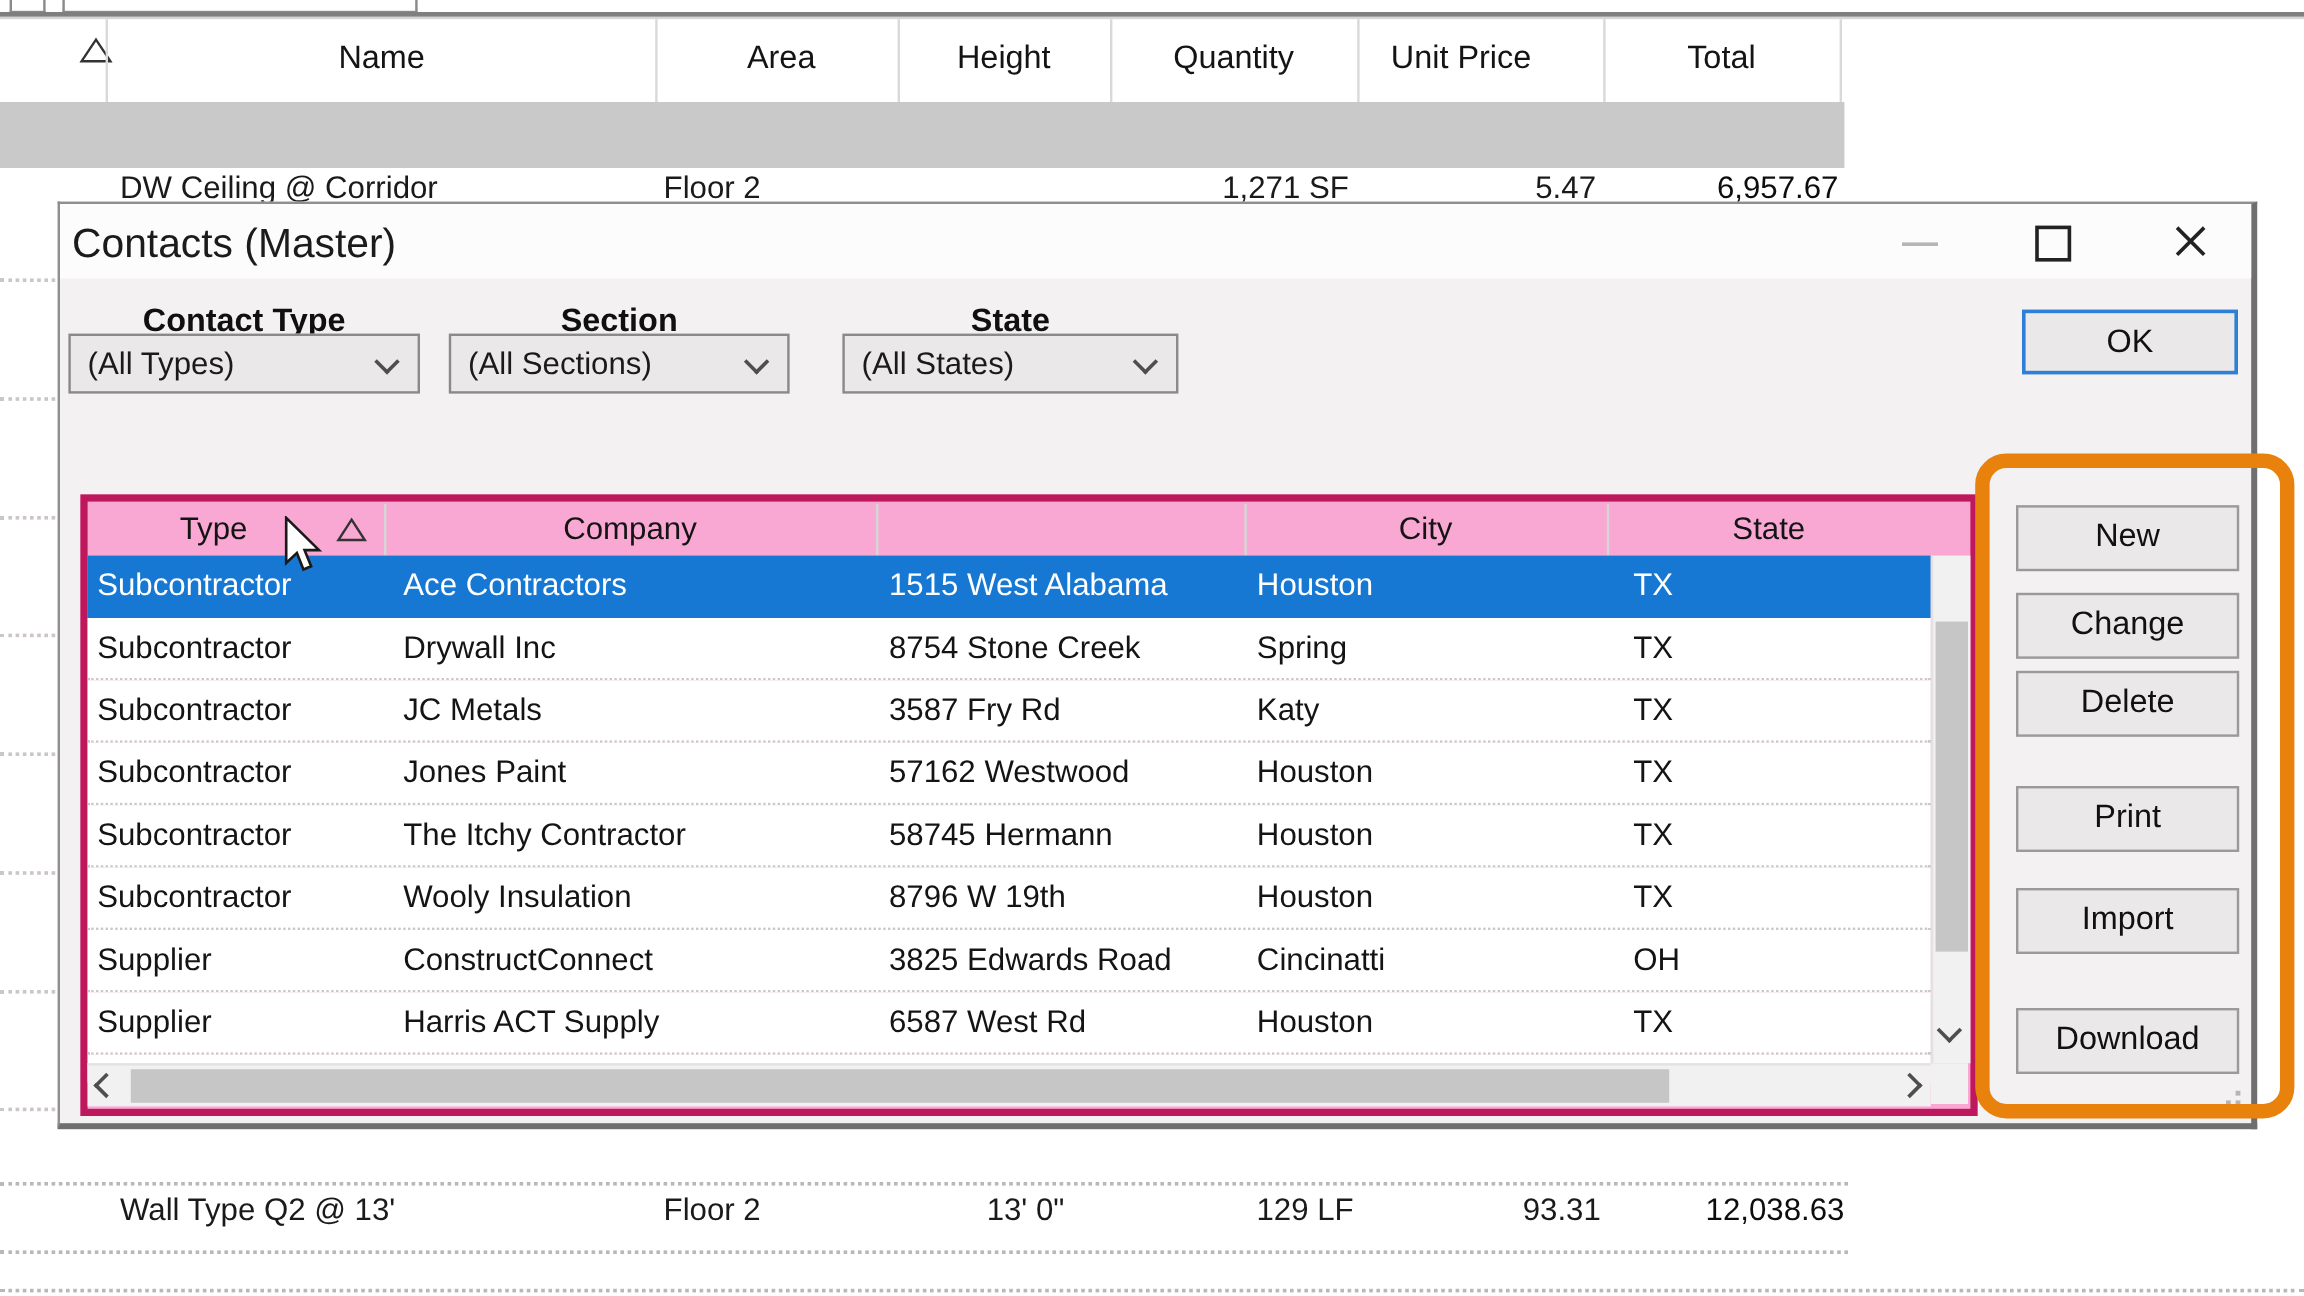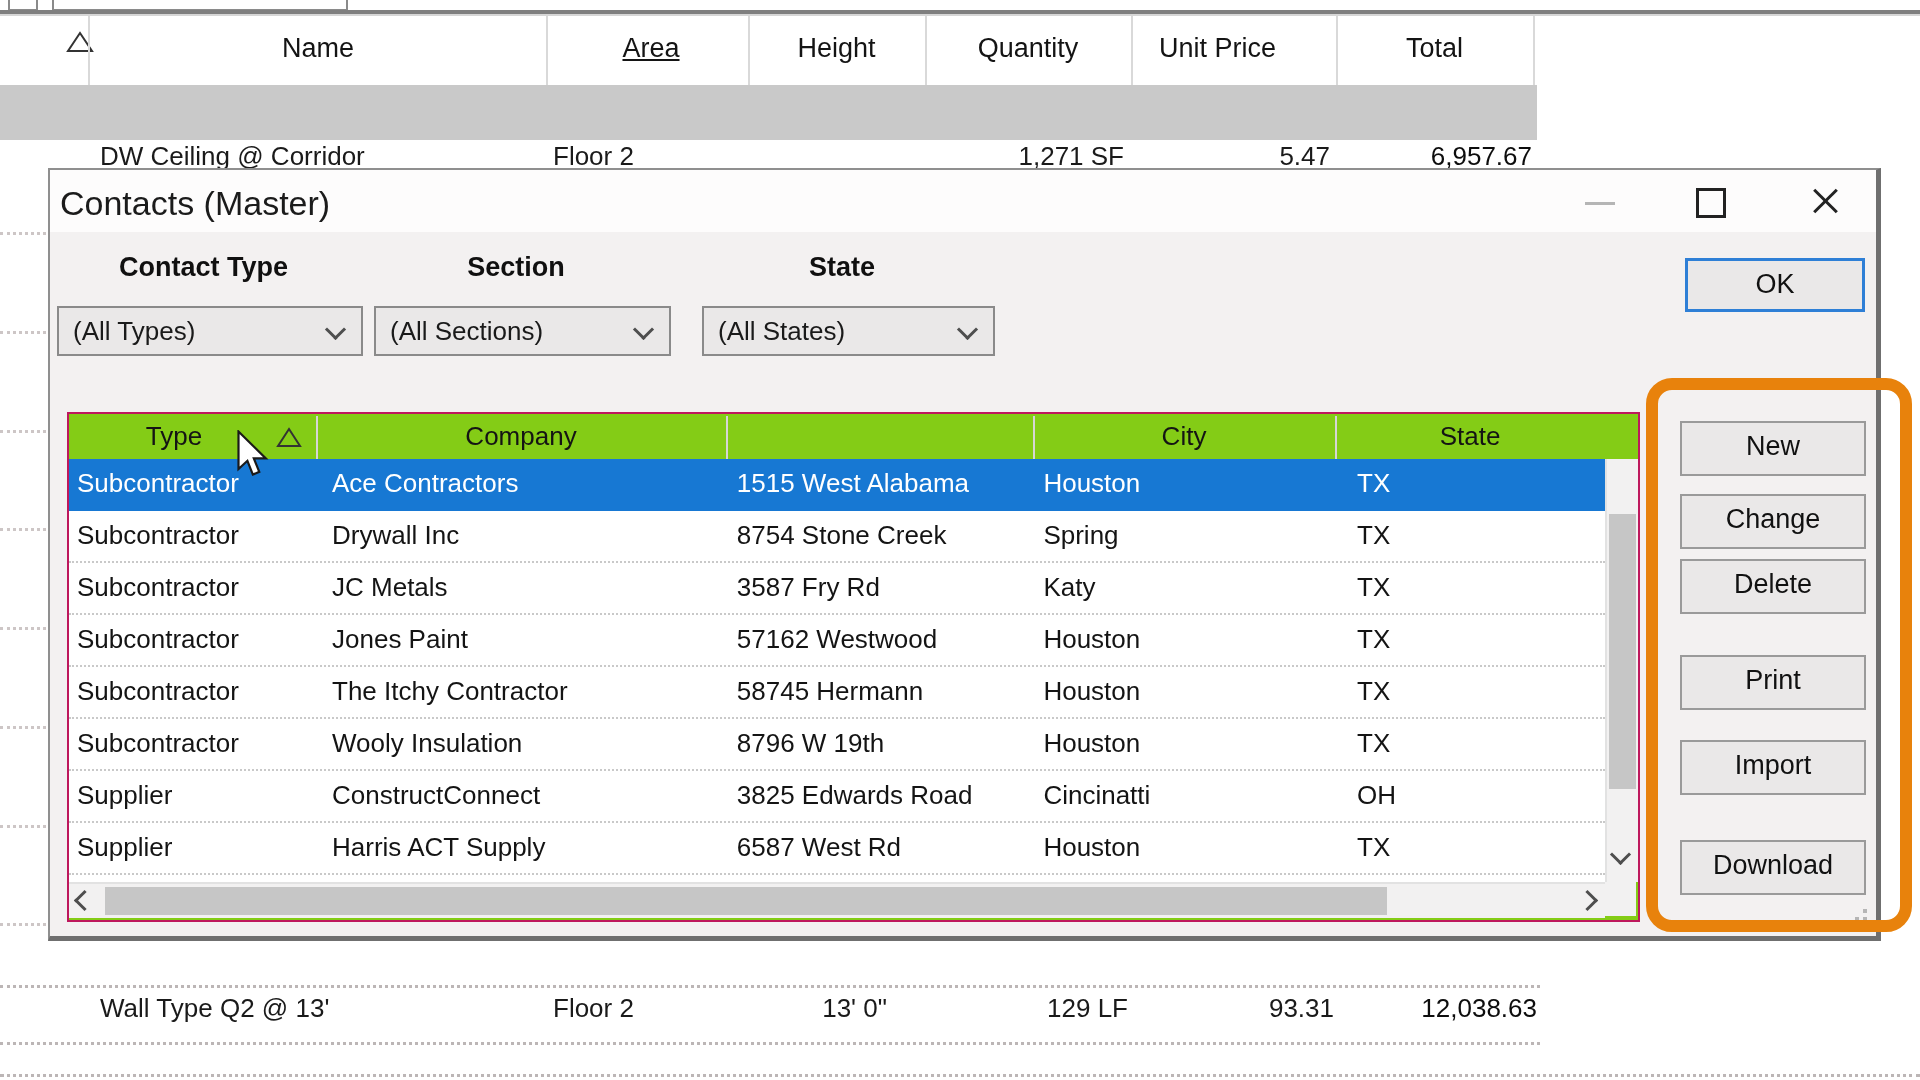--- a/index.html
+++ b/index.html
@@ -23,31 +23,31 @@
   #titlebar{position:absolute;left:0;top:0;width:100%;height:62px;background:#fdfcfc;}
   #dlg-title{position:absolute;left:10px;top:14px;font-size:34px;color:#1b1b1b;}
   .win-dash{position:absolute;left:1535px;top:32px;width:30px;height:3px;background:#b5b5b5;}
   .win-sq{position:absolute;left:1646px;top:18px;width:24px;height:24px;border:3px solid #222;background:#fdfcfc;}
   .win-x{position:absolute;left:1760px;top:16px;width:30px;height:30px;}
   .win-x span{position:absolute;left:14px;top:-1px;width:3px;height:32px;background:#222;}
   .win-x span:first-child{transform:rotate(45deg);}
   .win-x span:last-child{transform:rotate(-45deg);}
   
   .flabel{position:absolute;top:82px;font-size:27px;font-weight:bold;color:#101010;text-align:center;}
-  .combo{position:absolute;top:136px;height:46px;background:#eae8e8;border:2px solid #8a8a8a;padding-left:13px;}
+  .combo{position:absolute;top:108px;height:46px;background:#eae8e8;border:2px solid #8a8a8a;}
   .combo .val{position:absolute;left:14px;top:0;font-size:26px;line-height:46px;color:#1a1a1a;}
   .chev{display:inline-block;border:solid #4e4e4e;border-width:0 3px 3px 0;padding:6px;}
   .chev.down{transform:rotate(45deg);}
   .chev.left{transform:rotate(135deg);}
   .chev.right{transform:rotate(-45deg);}
   .combo .chev{position:absolute;right:18px;top:14px;}
   #ok-btn{position:absolute;left:1635px;top:88px;width:174px;height:48px;background:#eae8e8;
           border:3px solid #2e7fd6;font-size:27px;line-height:46px;text-align:center;color:#111;}
   
-  #ctable{position:absolute;left:17px;top:242px;width:1569px;height:506px;background:#84cc16;border:2px solid #be185d;}
+  #ctable{position:absolute;left:17px;top:242px;width:1569px;height:506px;background:#f9a8d4;border:6px solid #be185d;}
   .c-colsep{position:absolute;top:2px;height:43px;width:2px;background:#d6d6d6;}
   .c-head{position:absolute;top:0;height:45px;font-size:26px;line-height:45px;text-align:center;color:#141414;}
   #rows{position:absolute;left:0;top:45px;width:1536px;}
   .t-row{display:flex;height:50px;border-bottom:2px dotted #c9c9c9;background:#fff;}
   .t-row>div{font-size:26px;line-height:48px;white-space:nowrap;overflow:hidden;color:#141414;}
   .t-row .c0{width:247px;padding-left:8px;}
   .t-row .c1{width:400px;padding-left:10px;}
   .t-row .c2{width:299px;padding-left:8px;}
   .t-row .c3{width:292px;padding-left:10px;}
   .t-row .c4{width:250px;padding-left:24px;}
@@ -88,21 +88,21 @@
   </svg>
   <div class="bg-colsep" style="left:88px;"></div>
   <div class="bg-colsep" style="left:546px;"></div>
   <div class="bg-colsep" style="left:748px;"></div>
   <div class="bg-colsep" style="left:925px;"></div>
   <div class="bg-colsep" style="left:1131px;"></div>
   <div class="bg-colsep" style="left:1336px;"></div>
   <div class="bg-colsep" style="left:1533px;"></div>
 
   <div class="bg-head" style="left:90px;width:456px;">Name</div>
-  <div class="bg-head" style="left:546px;width:210px;text-decoration:underline;">Area</div>
+  <div class="bg-head" style="left:546px;width:210px;">Area</div>
   <div class="bg-head" style="left:748px;width:177px;">Height</div>
   <div class="bg-head" style="left:925px;width:206px;">Quantity</div>
   <div class="bg-head" style="left:1131px;width:173px;">Unit Price</div>
   <div class="bg-head" style="left:1336px;width:197px;">Total</div>
 
   <div class="gray-band"></div>
 
   <div>
     <div class="bg-cell" style="left:100px;top:141px;width:440px;">DW Ceiling @ Corridor</div>
     <div class="bg-cell" style="left:553px;top:141px;width:190px;">Floor 2</div>

